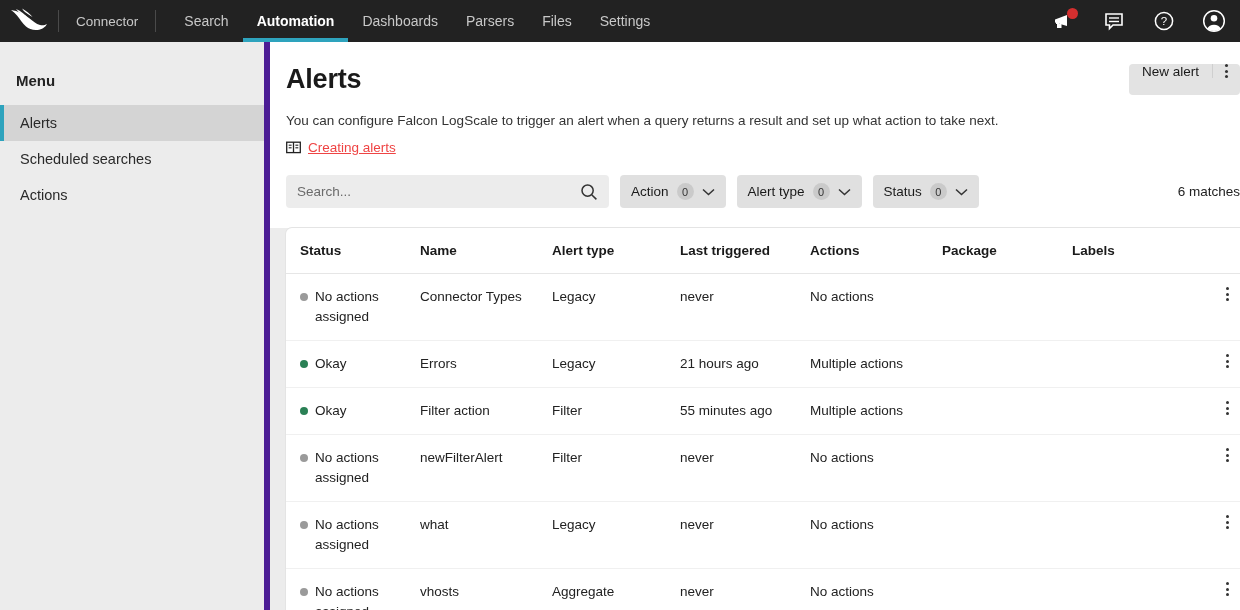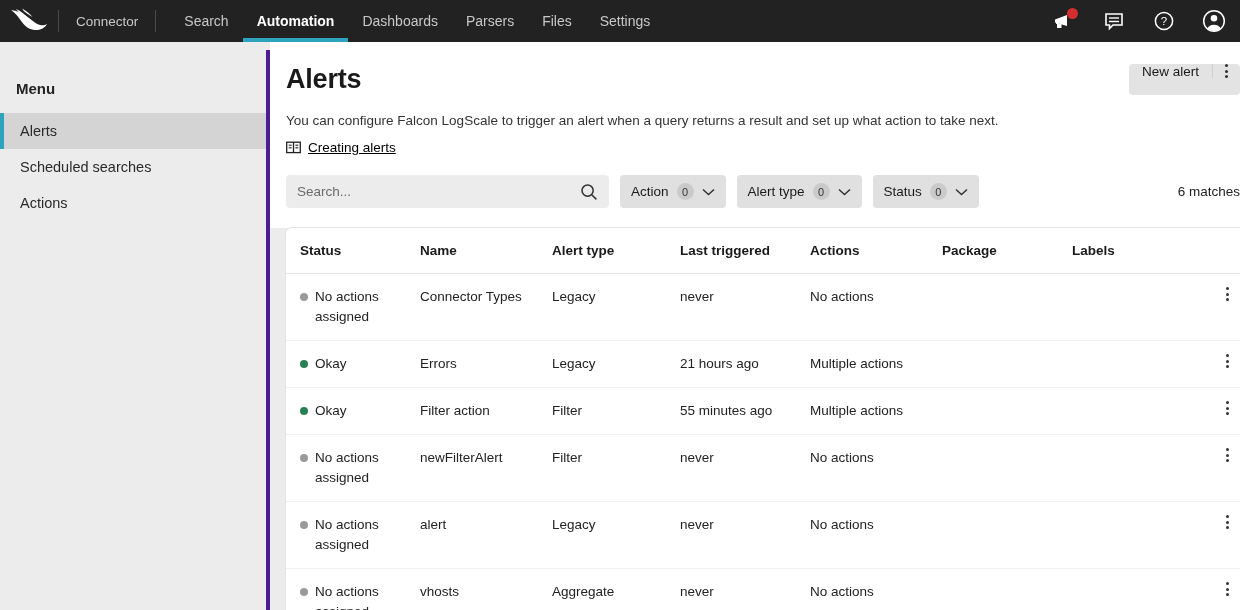--- a/index.html
+++ b/index.html
@@ -49,22 +49,21 @@
     background: #d32f2f;
   }
 
   
   .body-wrap { display: flex; height: 568px; width: 100%; }
 
   
   .sidebar {
     width: 270px; flex: 0 0 270px;
     background: #ececec; padding-top: 30px;
-    border-right: 4px solid #4c1d95;
-    margin-top: 8px;
+    border-right: 6px solid #4c1d95;
   }
   .menu-title {
     font-size: 15px; font-weight: bold; color: #222;
     padding: 0 16px 16px 16px;
   }
   .side-item {
     font-size: 14.5px; color: #2a2a2a;
     padding: 9px 16px; cursor: pointer;
     border-left: 4px solid transparent;
     line-height: 18px;
@@ -91,21 +90,21 @@
     cursor: pointer; display: flex; align-items: center; justify-content: center;
   }
   .kebab-dots { display: flex; flex-direction: column; gap: 2.5px; align-items: center; }
   .kebab-dots i { width: 3px; height: 3px; border-radius: 50%; background: #333; display: block; }
 
   .desc {
     font-size: 13.5px; color: #333; padding: 17px 0 0 284px; line-height: 18px;
   }
   .doclink-row { display: flex; align-items: center; gap: 7px; padding: 10px 0 0 284px; }
   .doclink {
-    font-size: 13.5px; color: #000000; text-decoration: underline; cursor: pointer;
+    font-size: 13.5px; color: #ef4444; text-decoration: underline; cursor: pointer;
   }
 
   .filter-row {
     display: flex; align-items: center; gap: 11px;
     padding: 20px 0 20px 284px;
   }
   .search-box {
     width: 323px; height: 33px; background: #ececec; border-radius: 4px;
     display: flex; align-items: center; padding: 0 11px; position: relative;
   }
@@ -397,21 +396,21 @@
                   </span>
               </td>
             </tr>
             <tr>
               <td class="c-status">
                 <span class="status-cell">
                   <span class="dot none"></span>
                   <span class="status-txt">No actions assigned</span>
                 </span>
               </td>
-              <td class="c-name">alert</td>
+              <td class="c-name">what</td>
               <td class="c-type">Legacy</td>
               <td class="c-last">never</td>
               <td class="c-actions">No actions</td>
               <td class="c-pkg"></td>
               <td class="c-labels"></td>
               <td class="c-menu">
                 <span class="kebab-dots row-kebab">
                     <i></i>
                     <i></i>
                     <i></i>

